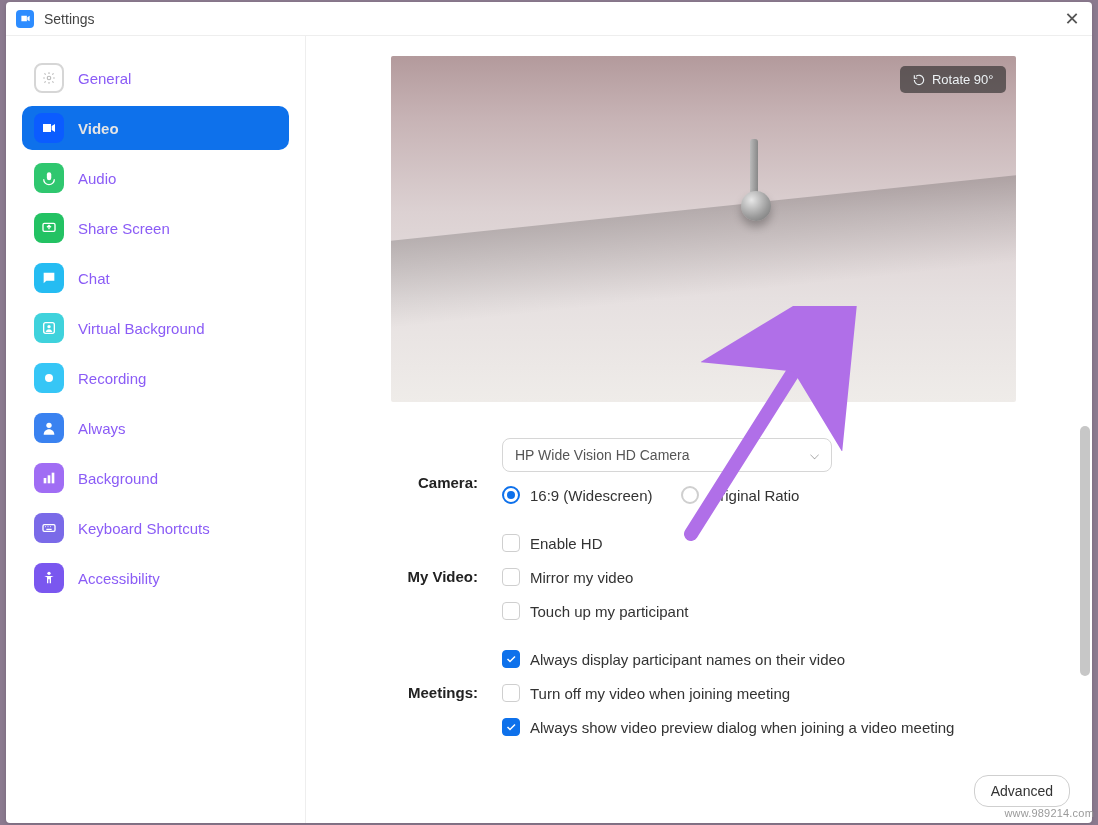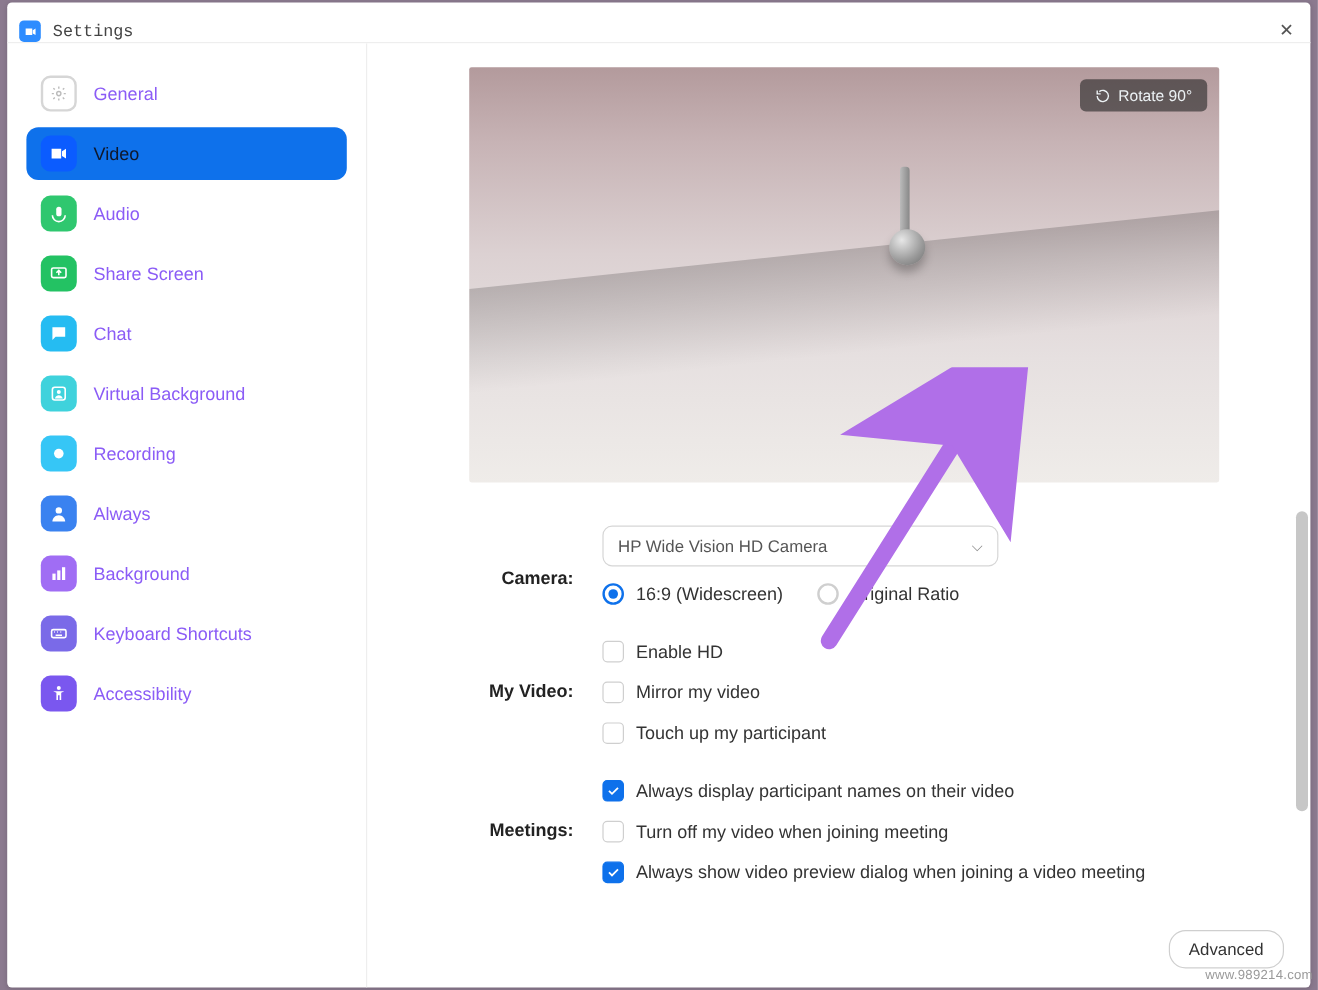--- a/index.html
+++ b/index.html
@@ -1,29 +1,29 @@
 <!DOCTYPE html>
 <html><head>
 <meta charset="utf-8">
 <style>
   * { box-sizing: border-box; margin: 0; padding: 0; }
   html, body { width: 1098px; height: 825px; font-family: -apple-system, BlinkMacSystemFont, "Segoe UI", Arial, sans-serif; background: #8b7a8f; overflow: hidden; }
   .window { position: absolute; top: 2px; left: 6px; right: 6px; bottom: 2px; background: #fff; border-radius: 4px; display: flex; flex-direction: column; box-shadow: 0 1px 4px rgba(0,0,0,0.15); }
-  .titlebar { height: 34px; display: flex; align-items: flex-end; padding: 0 10px; border-bottom: 1px solid #eee; color: #444; font-size: 14px; font-family: Liberation Mono, monospace; }
+  .titlebar { height: 34px; display: flex; align-items: center; padding: 0 10px; border-bottom: 1px solid #eee; color: #444; font-size: 14px; }
   .titlebar .app-icon { width: 18px; height: 18px; background: #2d8cff; border-radius: 4px; margin-right: 10px; display:flex; align-items:center; justify-content:center; }
   .titlebar .app-icon svg { width: 11px; height: 11px; fill: #fff; }
   .titlebar .spacer { flex: 1; }
   .titlebar .close { width: 20px; height: 20px; display:flex; align-items:center; justify-content:center; color:#555; cursor:pointer; font-size:18px; }
   .body { flex: 1; display: flex; position: relative; overflow: hidden; }
   .sidebar { width: 300px; padding: 20px 16px; border-right: 1px solid #eee; }
   .sidebar-item { display: flex; align-items: center; height: 44px; padding: 0 12px; border-radius: 10px; cursor: pointer; margin-bottom: 6px; }
   .sidebar-item .icon { width: 30px; height: 30px; border-radius: 8px; margin-right: 14px; display:flex; align-items:center; justify-content:center; color:#fff; }
   .sidebar-item .label { font-size: 15px; color: #8b5cf6; }
   .sidebar-item.active { background: #0e71eb; }
-  .sidebar-item.active .label { color: #0f172a; font-weight: 400; }
+  .sidebar-item.active .label { color: #e5e5e5; font-weight: 700; }
   .icon-general { background: #fff; border: 2px solid #d6d6d6; color:#bbb; }
   .icon-video { background: #0b5cff; }
   .icon-audio { background: #2fc76f; }
   .icon-share { background: #23c263; }
   .icon-chat { background: #25bcf2; }
   .icon-vbg { background: #3fd2dc; }
   .icon-rec { background: #36c6f6; }
   .icon-profile { background: #3a82f0; }
   .icon-stats { background: #a06df4; }
   .icon-shortcut { background: #7a6ae8; }

